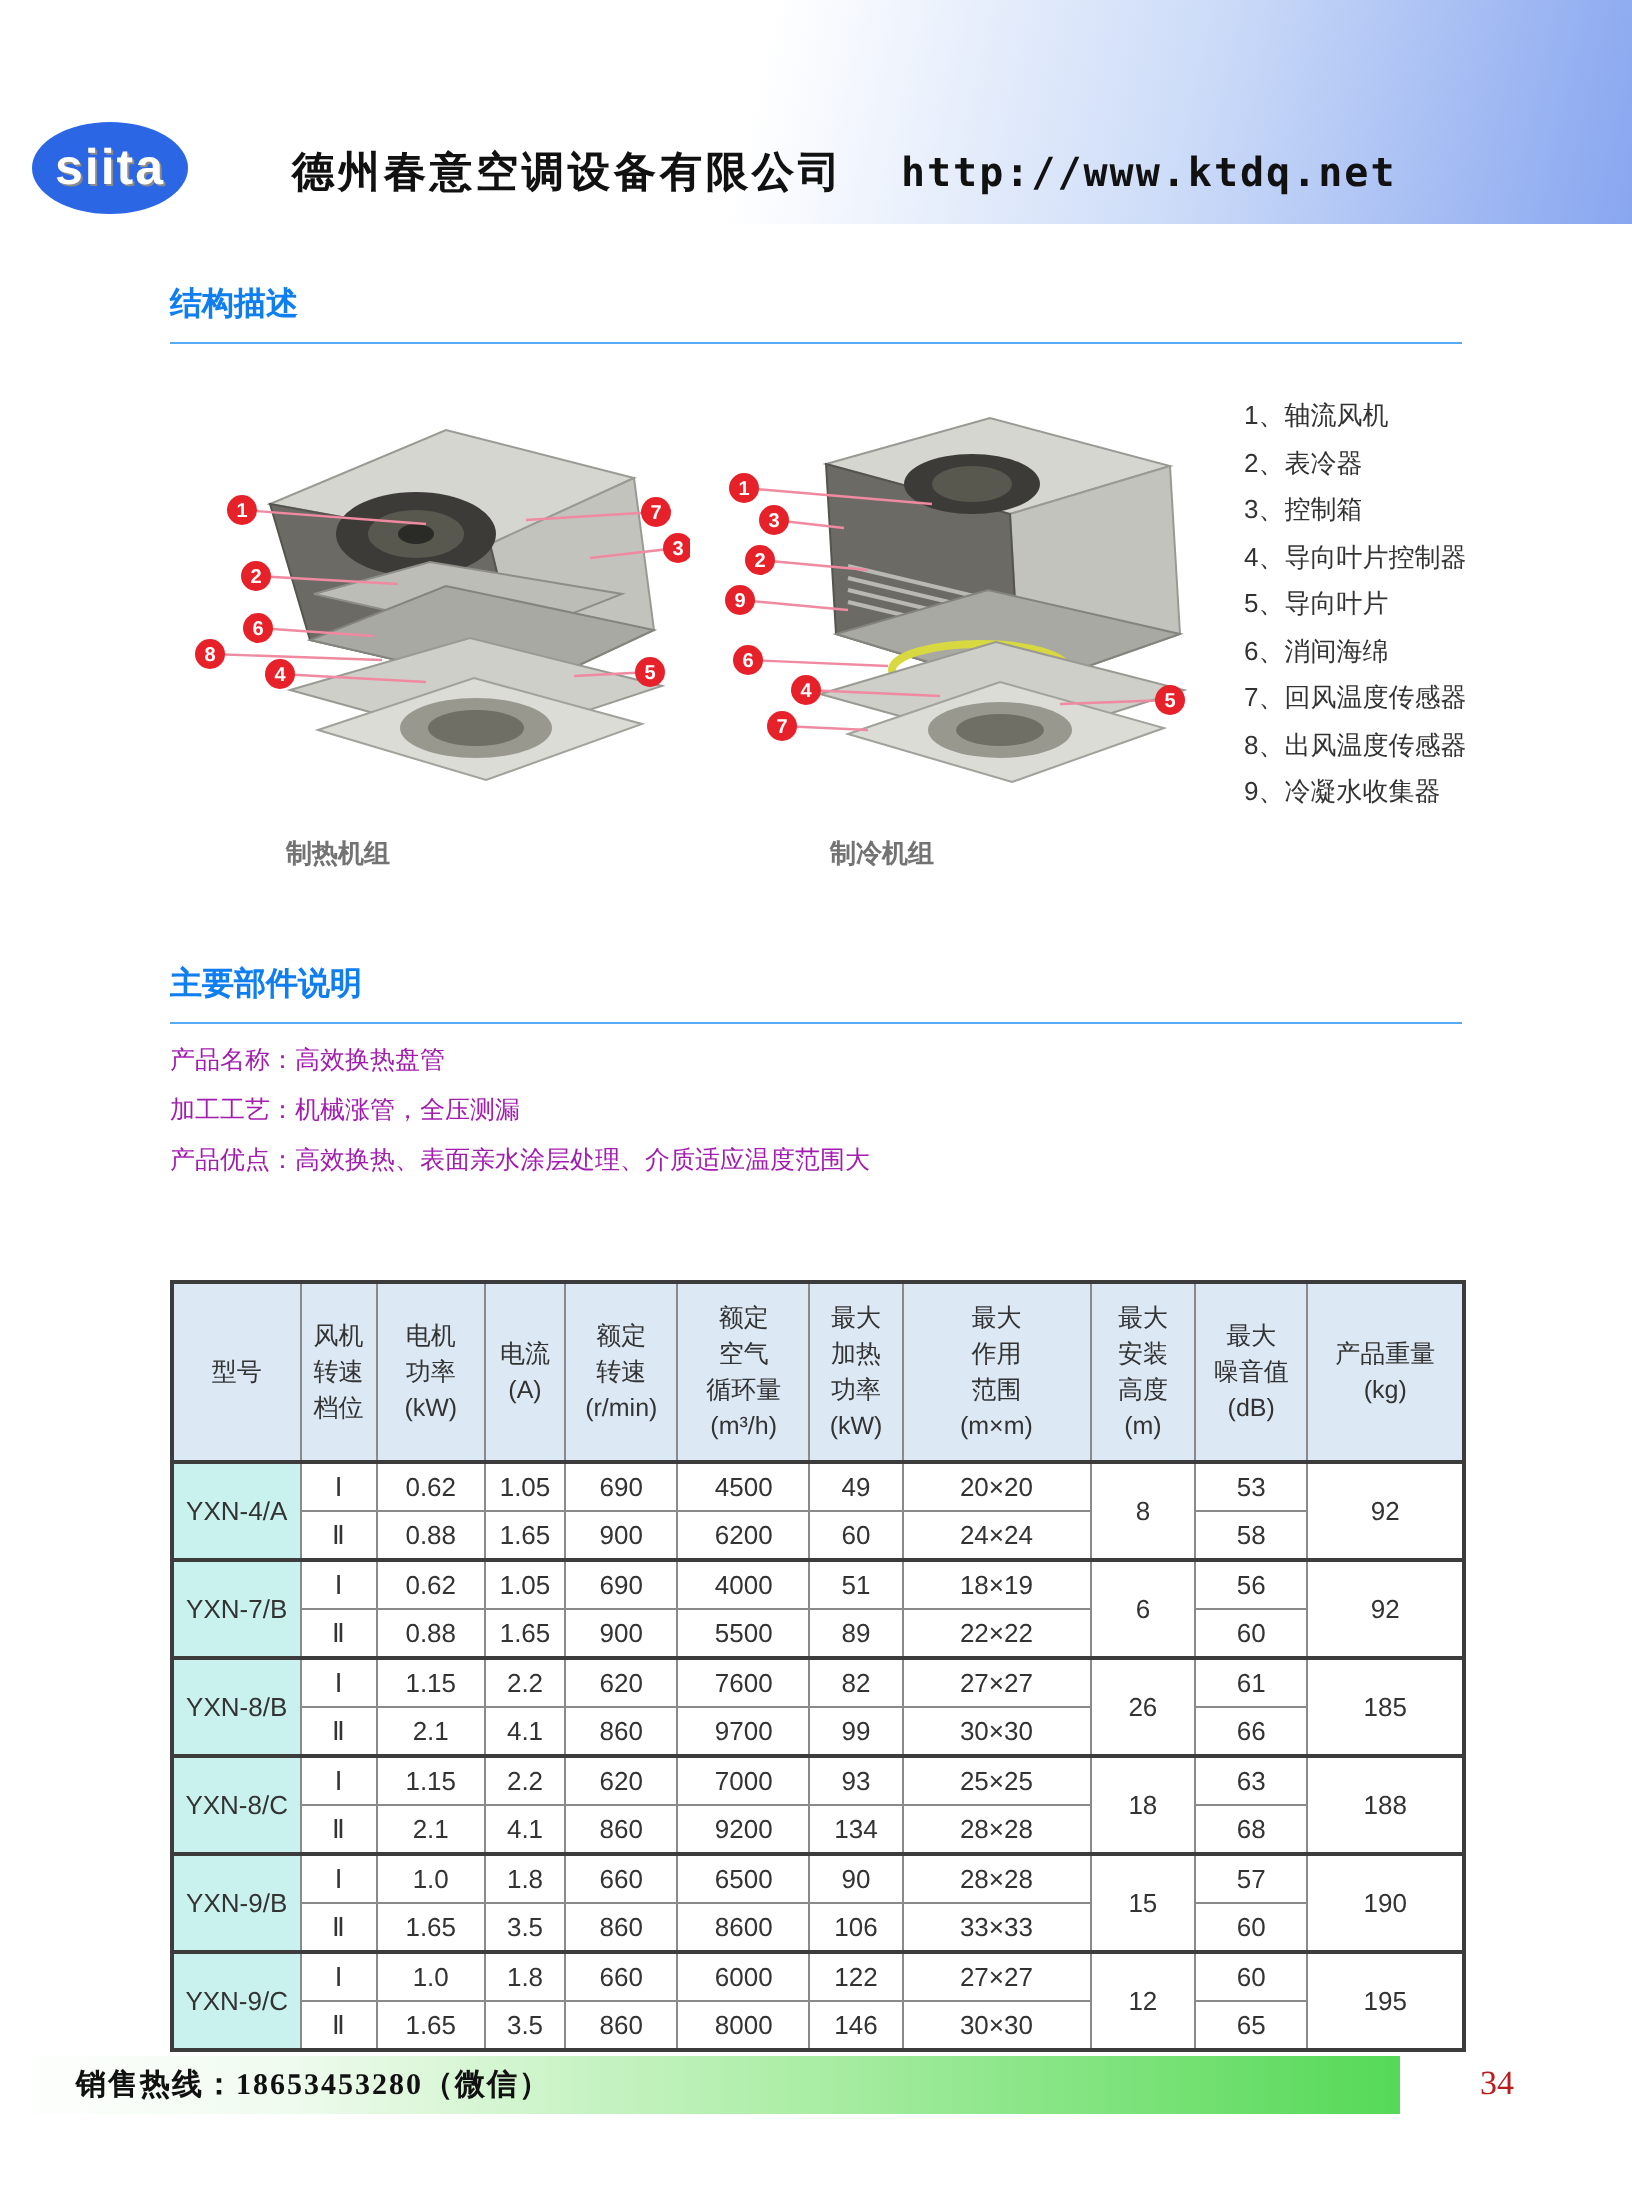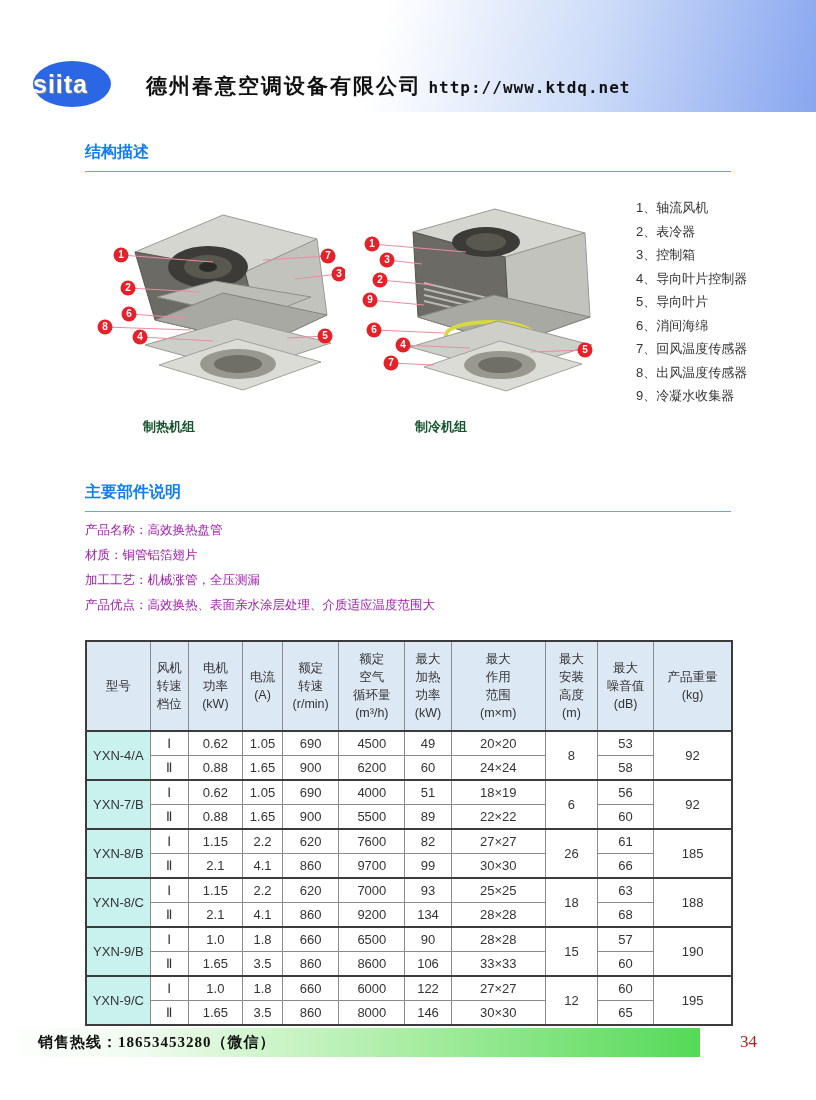--- a/index.html
+++ b/index.html
@@ -2,41 +2,41 @@
 <html><head>
 <meta charset="utf-8">
 <style>
   html,body{margin:0;padding:0;}
   body{font-family:"Liberation Sans",sans-serif;background:#fff;}
   .page{position:relative;width:816px;height:1100px;background:#ffffff;overflow:hidden;}
 
   
   .header-band{position:absolute;left:0;top:0;width:816px;height:112px;
     background:linear-gradient(103deg,#ffffff 46%,#cddcf8 72%,#88a6f0 100%);}
-  .logo{position:absolute;left:33px;top:61px;width:78px;height:46px;background:#2b67e4;
-    border-radius:50%;display:flex;align-items:center;}
+  .logo{position:absolute;left:16px;top:61px;width:78px;height:46px;background:#2b67e4;
+    border-radius:50%;display:flex;align-items:center;justify-content:center;}
   .logo span{color:#fff;font-weight:bold;font-size:25px;letter-spacing:1px;
     text-shadow:1px 1px 0 #8b8b8b;font-family:"Liberation Sans",sans-serif;}
   .company-line{position:absolute;left:146px;top:72px;white-space:nowrap;}
   .company-name{font-family:"Liberation Serif",serif;font-weight:bold;font-size:21px;
     letter-spacing:2px;color:#111;}
-  .company-url{font-family:"DejaVu Sans Mono",monospace;font-weight:bold;font-size:16px;
-    color:#111;margin-left:2px;letter-spacing:1px;}
+  .company-url{font-family:"DejaVu Sans Mono",monospace;font-weight:bold;font-size:20px;
+    color:#111;margin-left:24px;letter-spacing:1px;}
 
   
   .section-title{position:absolute;left:85px;font-size:16px;font-weight:bold;color:#0e7ef0;}
   .section-rule{position:absolute;left:85px;width:646px;height:1px;background:#58a9f6;}
 
   
   .diagram{position:absolute;}
   .diagram svg{display:block;}
-  .caption{position:absolute;font-size:13px;font-weight:bold;color:#14532d;}
-
-  
-  .legend{position:absolute;left:636px;top:196px;margin:0;padding:0;list-style:none;}
+  .caption{position:absolute;font-size:13px;font-weight:bold;color:#737373;}
+
+  
+  .legend{position:absolute;left:622px;top:196px;margin:0;padding:0;list-style:none;}
   .legend li{font-size:13px;color:#333;line-height:23.5px;white-space:nowrap;}
 
   
   .parts-lines{position:absolute;left:85px;top:518px;}
   .parts-lines div{font-size:12.5px;color:#a21caf;line-height:25px;white-space:nowrap;}
 
   
   .spec-table-wrap{position:absolute;left:85px;top:640px;}
   table.spec{border-collapse:collapse;table-layout:fixed;width:648px;
     border:2px solid #3c3c3c;font-family:"Liberation Sans",sans-serif;}
@@ -178,21 +178,20 @@
       <li>6、消间海绵</li>
       <li>7、回风温度传感器</li>
       <li>8、出风温度传感器</li>
       <li>9、冷凝水收集器</li>
     </ol>
 
   <div class="section-title" style="top:482px;">主要部件说明</div>
   <div class="section-rule" style="top:511px;"></div>
   <div class="parts-lines">
       <div>产品名称：高效换热盘管</div>
-      <div>材质：铜管铝箔翅片</div>
       <div>加工工艺：机械涨管，全压测漏</div>
       <div>产品优点：高效换热、表面亲水涂层处理、介质适应温度范围大</div>
     </div>
 
   <div class="spec-table-wrap">
     <table class="spec">
       <colgroup>
         <col style="width:64px">
           <col style="width:38px">
           <col style="width:54px">

